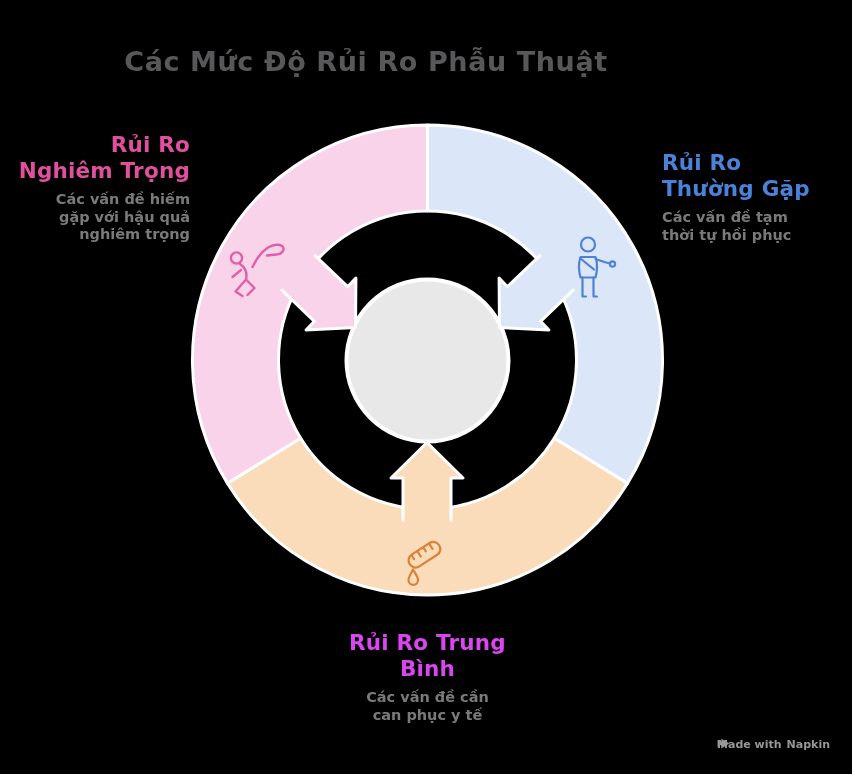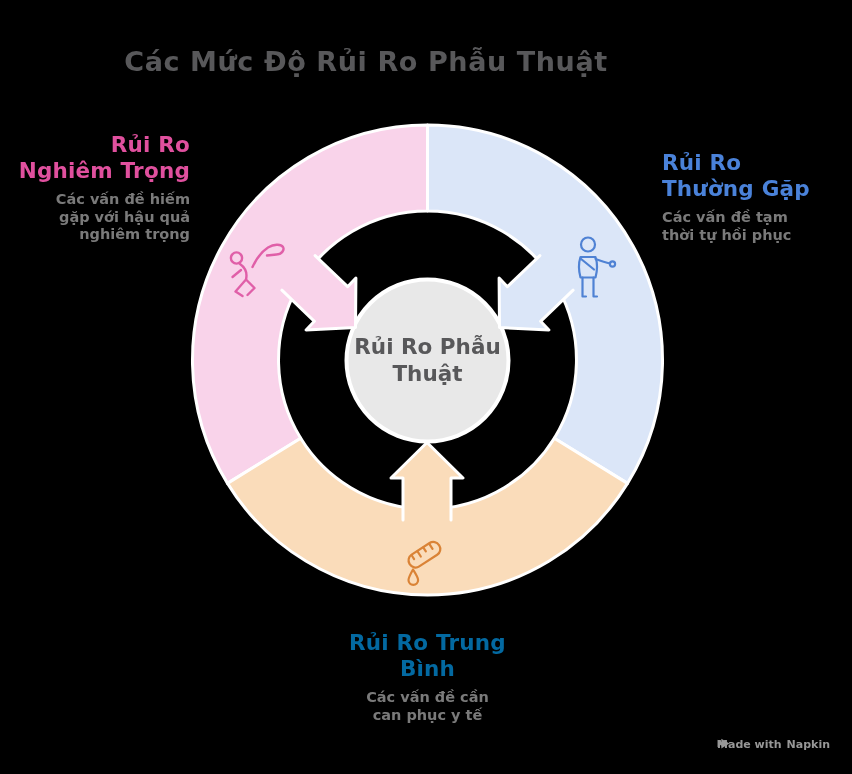--- a/index.html
+++ b/index.html
@@ -10,21 +10,21 @@
   .page-title{position:absolute;top:46px;left:0;width:732px;text-align:center;
     font-size:27px;font-weight:bold;letter-spacing:.6px;color:#58585a;}
   .seg-label{position:absolute;}
   .seg-label .head{font-size:21.5px;font-weight:bold;line-height:26px;letter-spacing:.2px;}
   .seg-label .desc{margin-top:7px;font-size:14.5px;font-weight:600;line-height:17.5px;color:#7a7a7a;}
   .label-left{right:662px;top:132px;width:220px;text-align:right;}
   .label-left .head{color:#e0509e;}
   .label-right{left:662px;top:150px;width:220px;text-align:left;}
   .label-right .head{color:#4a82d9;}
   .label-bottom{left:287px;top:630px;width:281px;text-align:center;}
-  .label-bottom .head{color:#0369a1;}
+  .label-bottom .head{color:#d946ef;}
   .center-label{position:absolute;left:327px;top:333px;width:201px;text-align:center;
     font-size:21.5px;font-weight:bold;line-height:27px;color:#58585a;}
   .footer{position:absolute;top:738px;right:22px;display:flex;align-items:center;gap:5px;
     font-size:11px;font-weight:600;color:#979797;}
   .ring-seg{stroke:#fff;stroke-width:3;stroke-linejoin:round;}
   .arrow{stroke:#fff;stroke-width:3;stroke-linejoin:round;stroke-linecap:round;}
   .hub{stroke:#fff;stroke-width:4;}
   .icon-g{fill:none;stroke-linecap:round;stroke-linejoin:round;}
 </style>
 </head>
@@ -64,22 +64,20 @@
 
     <g class="icon-g" stroke-width="2.2" stroke="#da8336">
       <g transform="rotate(-33 424 555)">
         <rect x="407" y="548" width="35" height="14" rx="6.8"></rect>
         <path d="M413.5,548.5 L413.5,553 M420.5,548.5 L420.5,554.5 M427.5,548.5 L427.5,553 M434.5,548.5 L434.5,554.5"></path>
       </g>
       <path d="M413,569.5 C410.5,574 408.5,577.5 408.5,580 C408.5,582.8 410.6,584.8 413.3,584.8 C416,584.8 418.1,582.8 418.1,580 C418.1,577.5 415.8,574 413,569.5 Z"></path>
     </g>
   </svg>
 
-  <div class="center-label pre">Rủi Ro Phẫu
-Thuật</div>
 
   <div class="seg-label label-left">
     <div class="head pre">Rủi Ro
 Nghiêm Trọng</div>
     <div class="desc pre">Các vấn đề hiếm
 gặp với hậu quả
 nghiêm trọng</div>
   </div>
 
   <div class="seg-label label-right">

